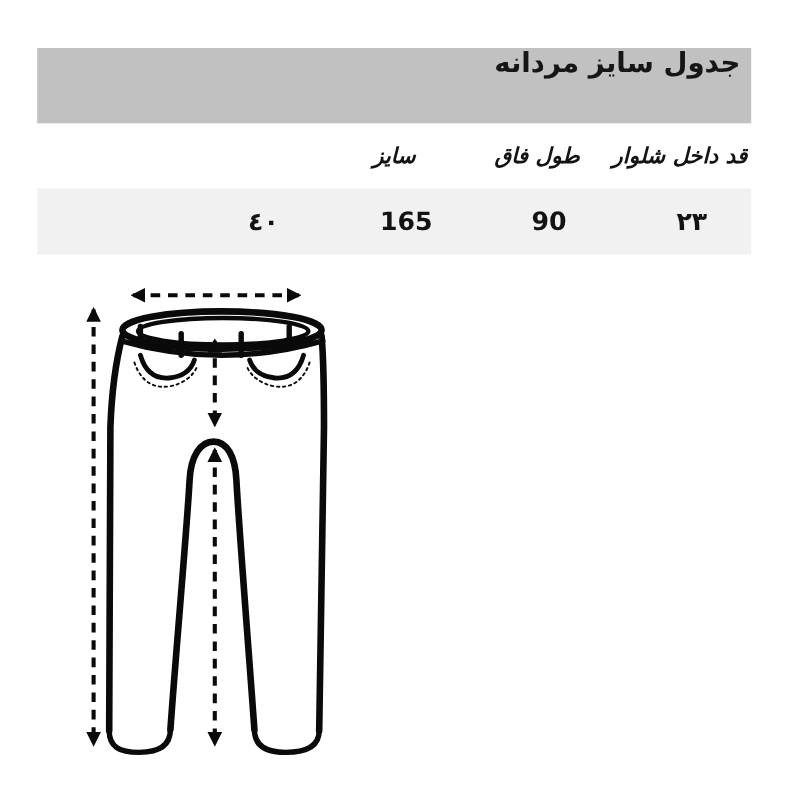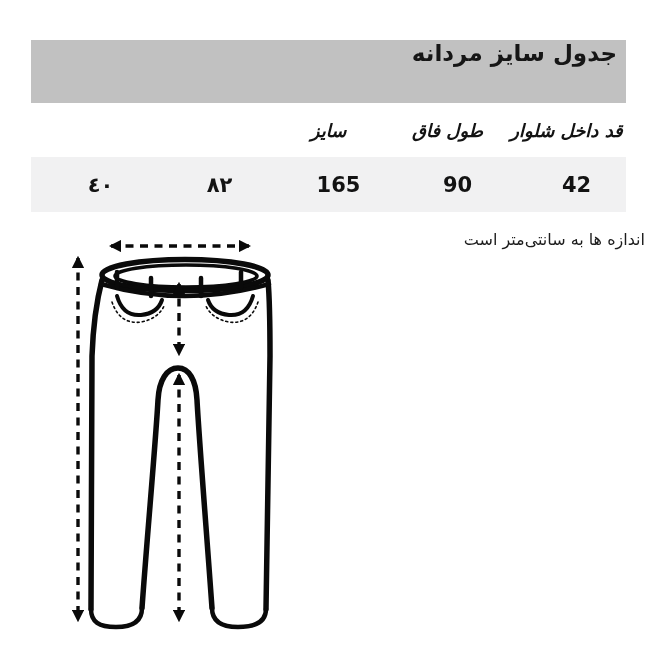--- a/index.html
+++ b/index.html
@@ -40,29 +40,27 @@
       <span>جدول سایز مردانه</span>
     </div>
 
     <div class="row header-row">
       <div class="cell">قد داخل شلوار</div>
       <div class="cell">طول فاق</div>
       <div class="cell">سایز</div>
     </div>
 
     <div class="row value-row">
-      <div class="cell">42</div>
+      <div class="cell">٢٣</div>
       <div class="cell">90</div>
       <div class="cell">165</div>
-      <div class="cell">٨٢</div>
       <div class="cell">٤٠</div>
     </div>
   </div>
 
-  <div class="units-note">اندازه ها به سانتی‌متر است</div>
 
   <div class="pants-wrap">
     <svg viewBox="0 0 270 424" xmlns="http://www.w3.org/2000/svg">
       <defs>
         <marker id="ah" viewBox="0 0 10 10" refX="8.2" refY="5" markerWidth="3.6" markerHeight="3.6" orient="auto-start-reverse">
           <path d="M0,0 L10,5 L0,10 Z" fill="#0a0a0a"></path>
         </marker>
       </defs>
 
       <g stroke="#0a0a0a" fill="none" stroke-linecap="round" stroke-linejoin="round">

